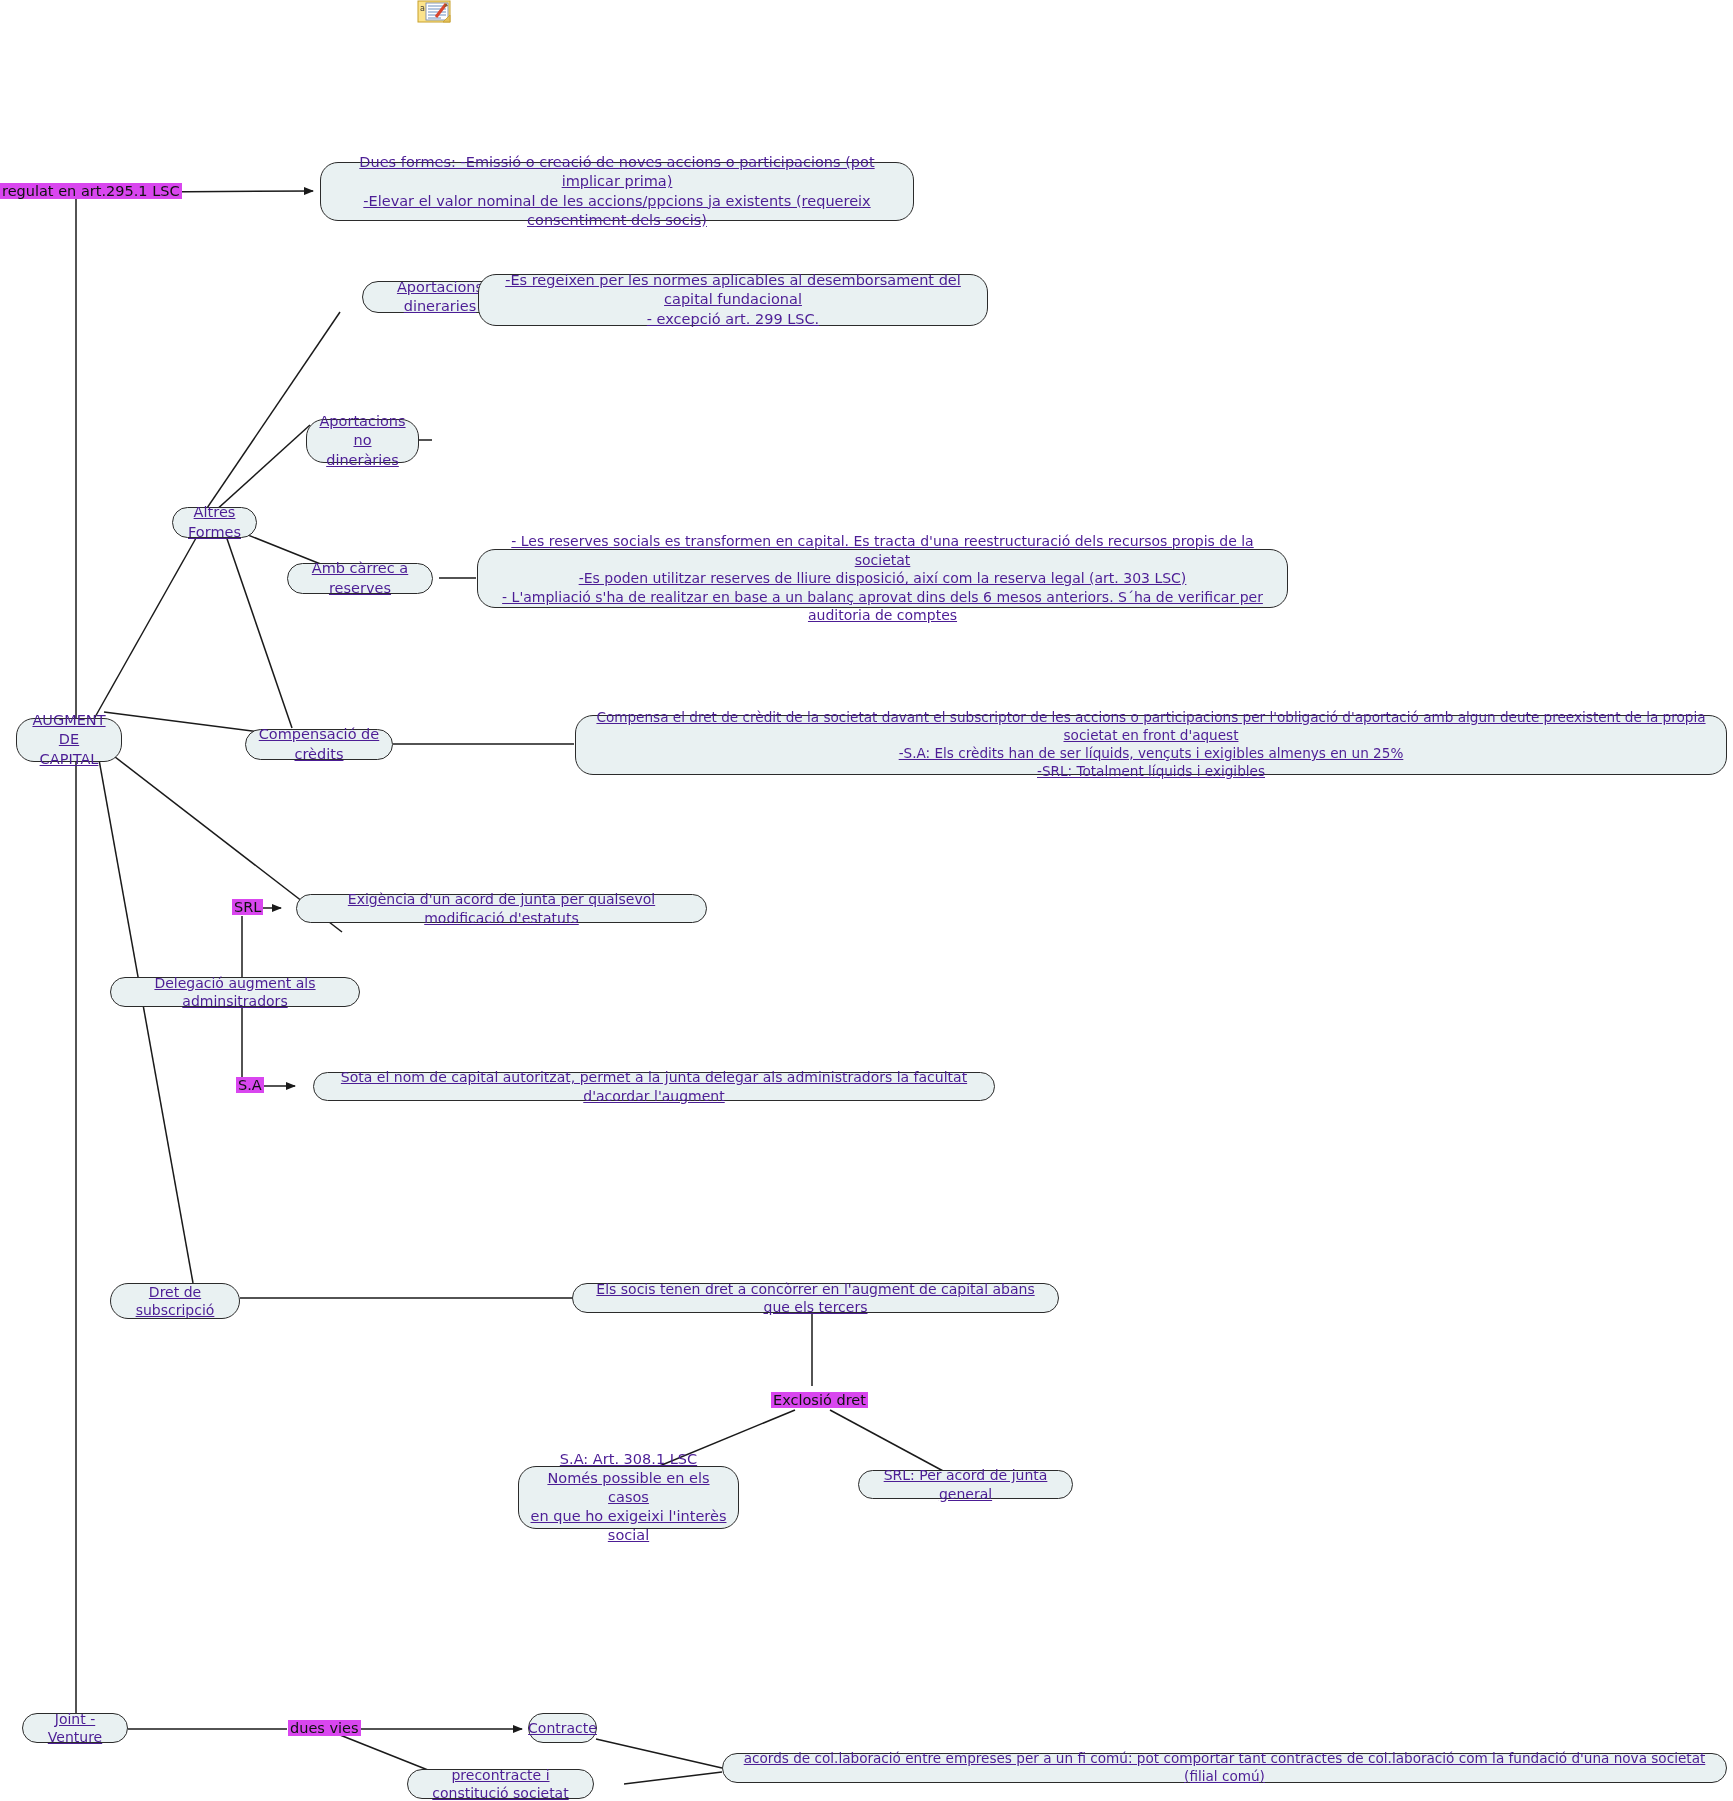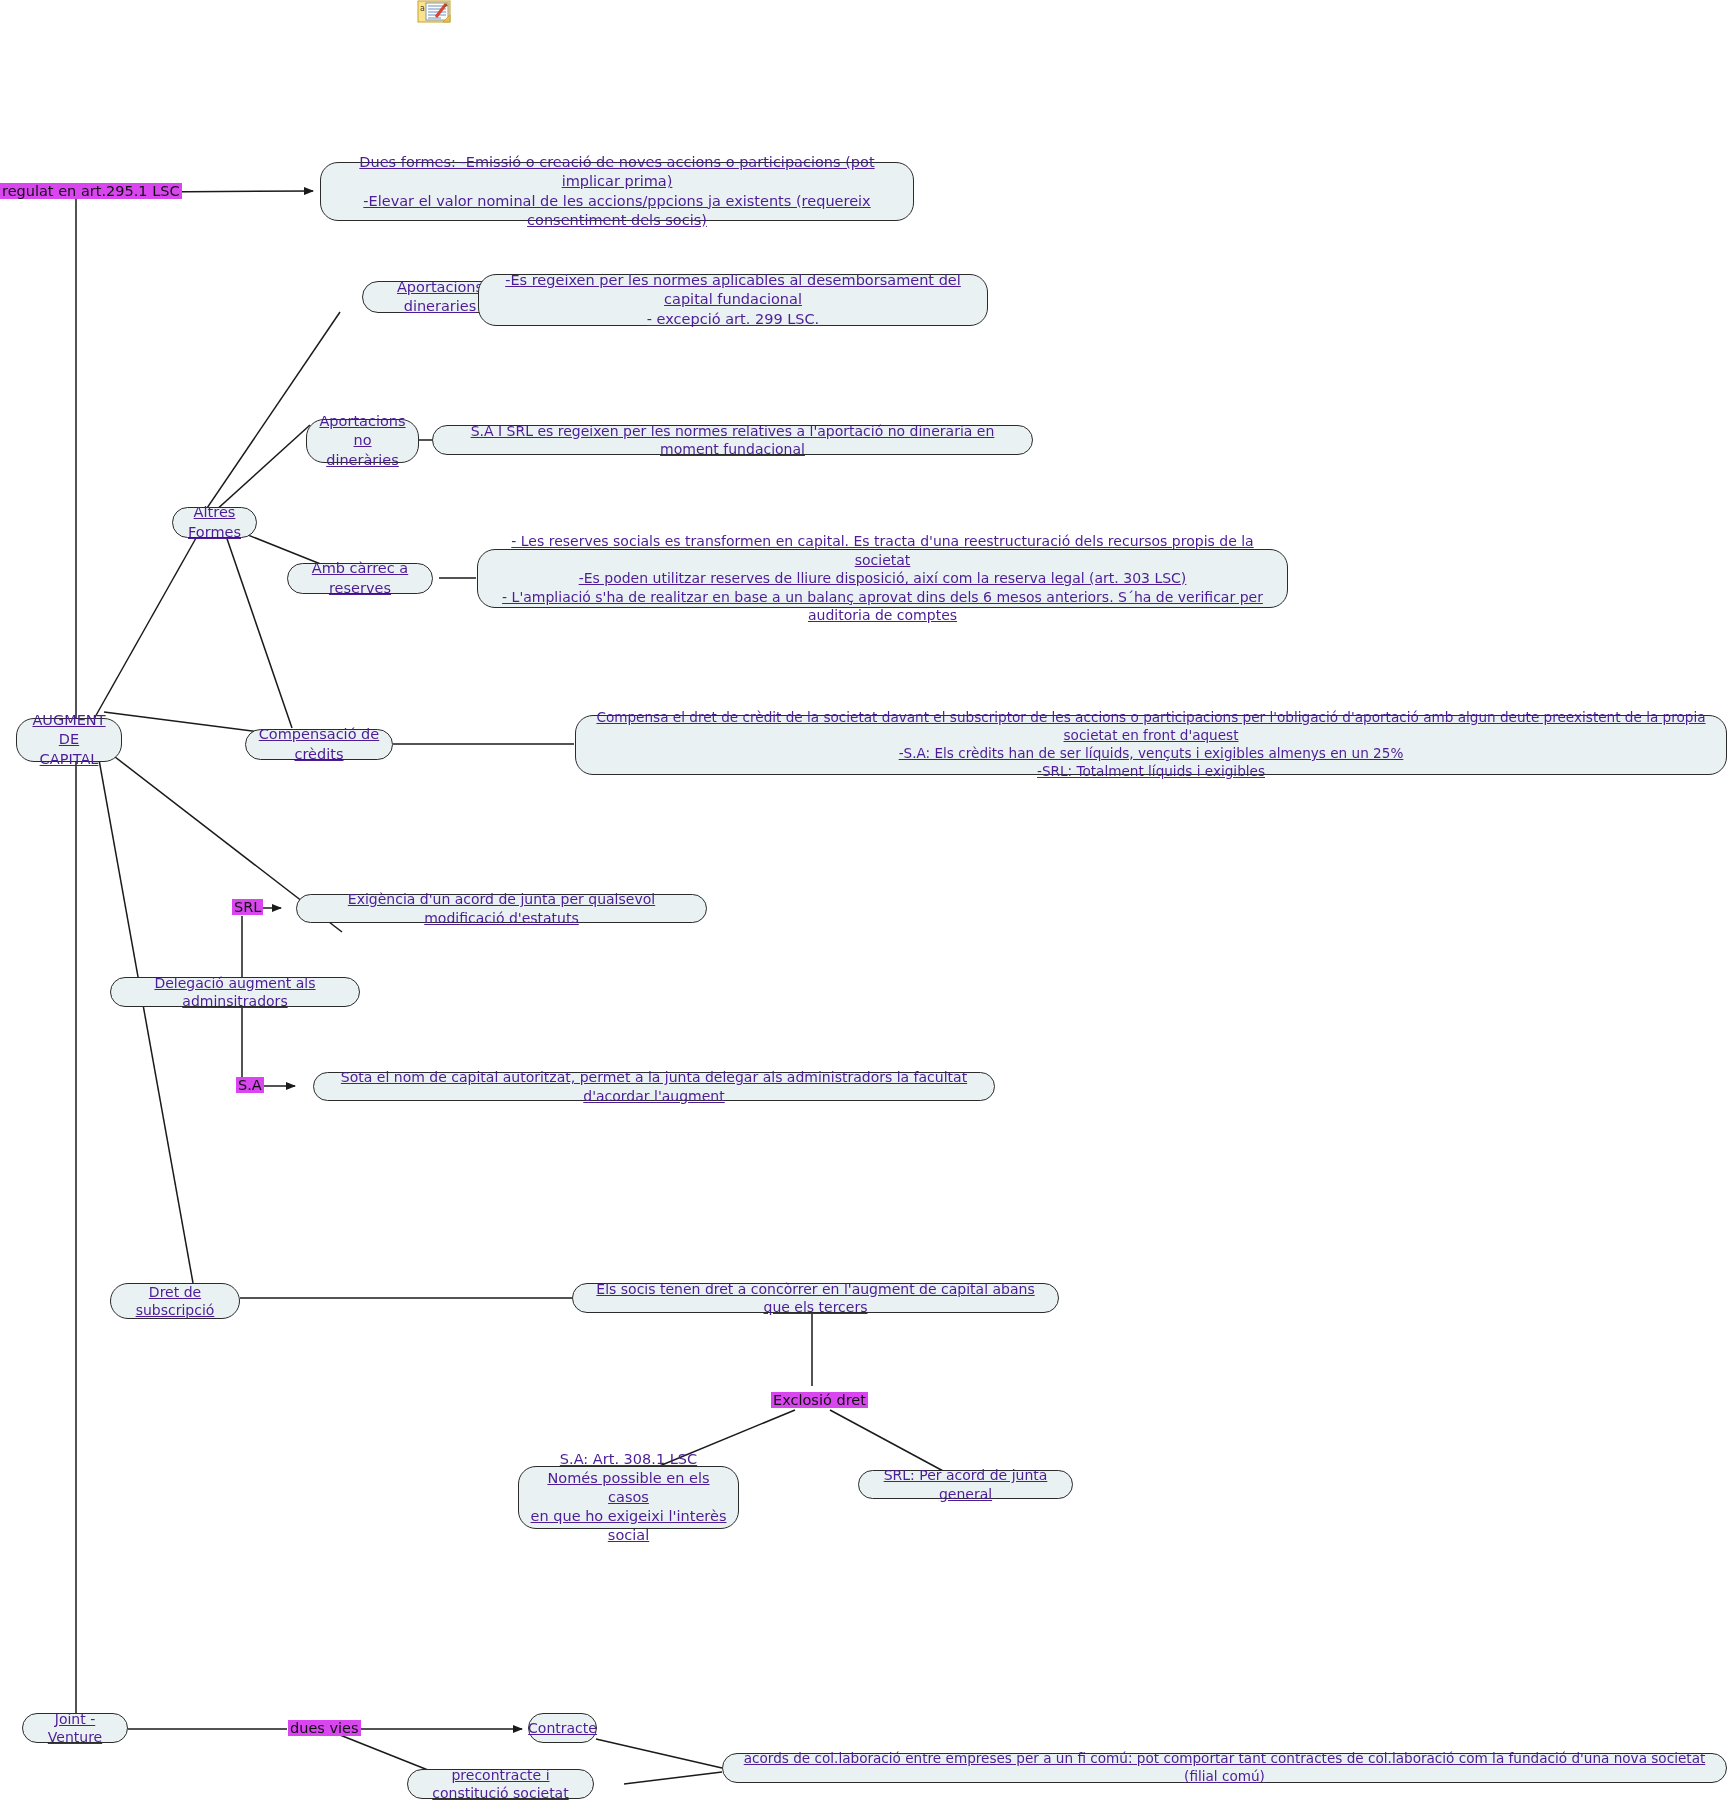--- a/index.html
+++ b/index.html
@@ -153,21 +153,20 @@
 
   <div class="node" style="left:320px; top:162px; width:594px; height:59px;">Dues formes: -Emissió o creació de noves accions o participacions (pot implicar prima)
 -Elevar el valor nominal de les accions/ppcions ja existents (requereix consentiment dels socis)</div>
 
   <div class="node" style="left:315px; top:281px; width:156px; height:32px;margin-left:47px;">Aportacions  dineraries</div>
   <div class="node" style="left:478px; top:274px; width:510px; height:52px;">-Es regeixen per les normes aplicables al desemborsament del capital fundacional
 - excepció art. 299 LSC.</div>
 
   <div class="node" style="left:306px; top:419px; width:113px; height:44px;">Aportacions no
 dineràries</div>
-  <div class="node small" style="left:432px; top:425px; width:601px; height:30px;">S.A I SRL es regeixen per les normes relatives a l'aportació no dineraria en moment fundacional</div>
 
   <div class="node" style="left:172px; top:507px; width:85px; height:31px;">Altres Formes</div>
 
   <div class="node" style="left:287px; top:563px; width:146px; height:31px;">Amb càrrec a reserves</div>
   <div class="node small" style="left:477px; top:549px; width:811px; height:59px;">- Les reserves socials es transformen en capital. Es tracta d'una reestructuració dels recursos propis de la societat
 -Es poden utilitzar reserves de lliure disposició, així com la reserva legal (art. 303 LSC)
 - L'ampliació s'ha de realitzar en base a un balanç aprovat dins dels 6 mesos anteriors. S´ha de verificar per auditoria de comptes</div>
 
   <div class="node" style="left:16px; top:718px; width:106px; height:44px;">AUGMENT DE
 CAPITAL</div>

